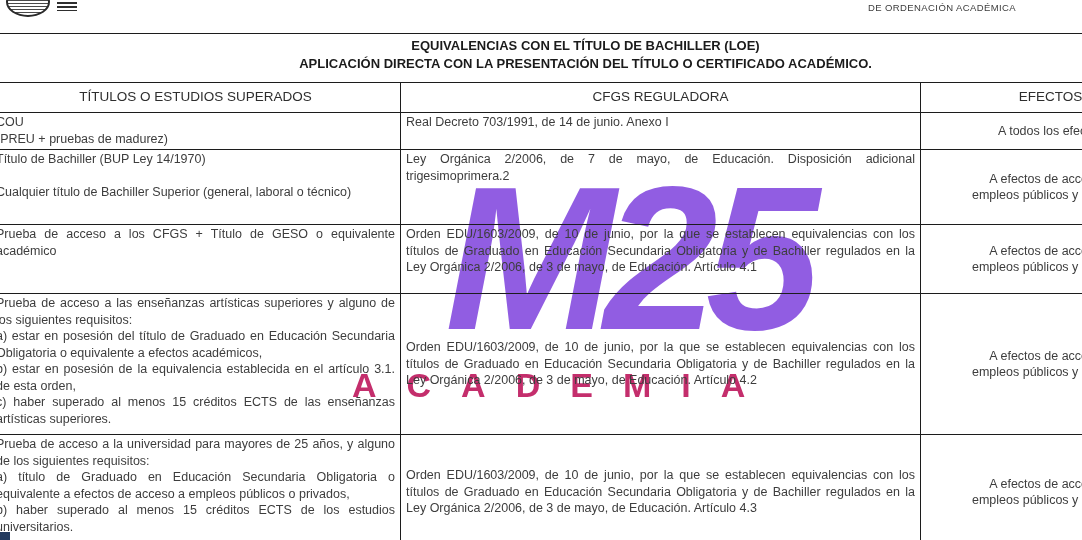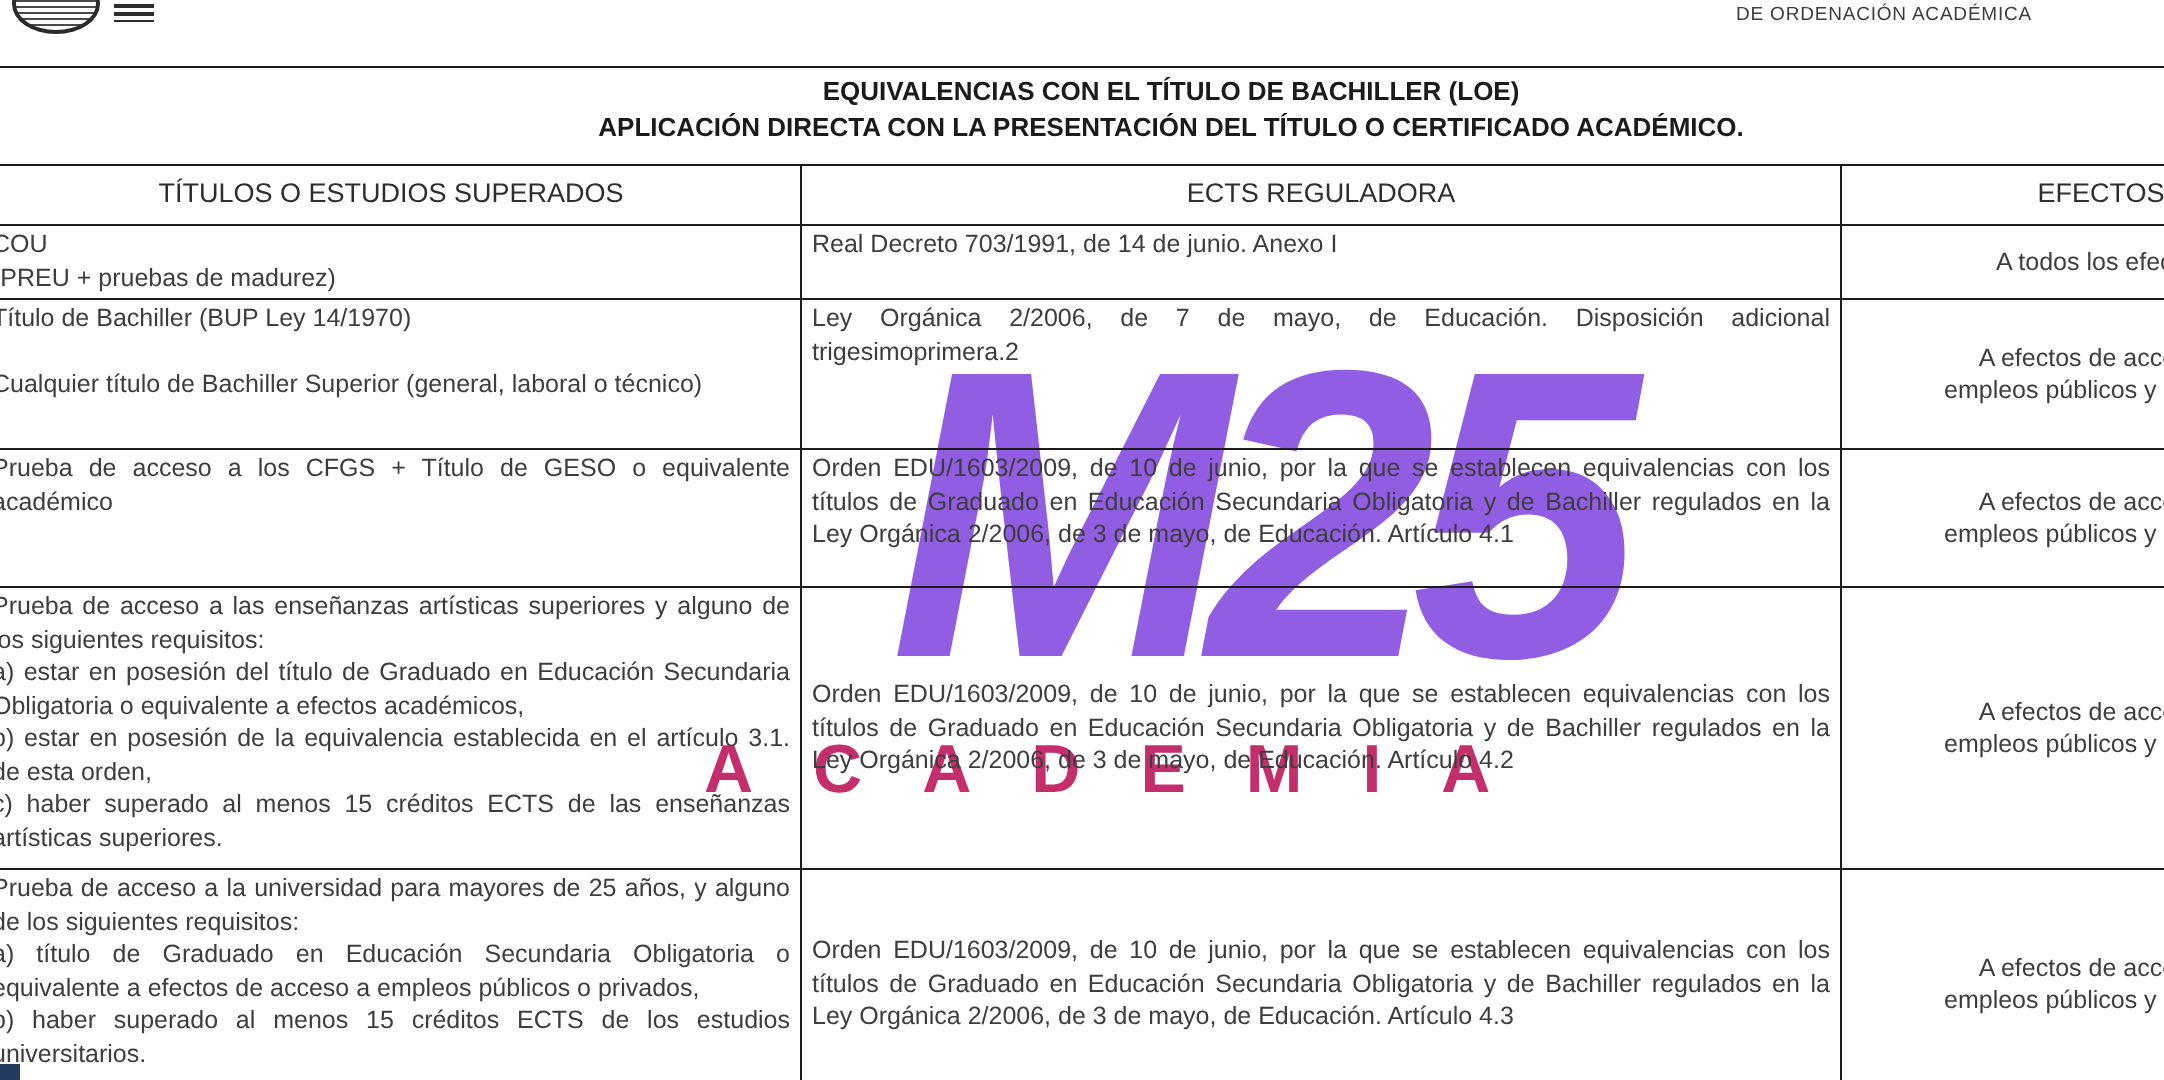--- a/index.html
+++ b/index.html
@@ -76,21 +76,21 @@
       <tbody>
           <tr class="title-row">
         <td colspan="3">
           <div>EQUIVALENCIAS CON EL TÍTULO DE BACHILLER (LOE)</div>
           <div>APLICACIÓN DIRECTA CON LA PRESENTACIÓN DEL TÍTULO O CERTIFICADO ACADÉMICO.</div>
         </td>
       </tr>
 
       <tr class="head-row">
         <td>TÍTULOS O ESTUDIOS SUPERADOS</td>
-        <td>ECTS REGULADORA</td>
+        <td>CFGS REGULADORA</td>
         <td>EFECTOS</td>
       </tr>
 
       <tr class="r1">
         <td>
           <p>COU</p>
           <p>(PREU + pruebas de madurez)</p>
         </td>
         <td>
           <p>Real Decreto 703/1991, de 14 de junio. Anexo I</p>

